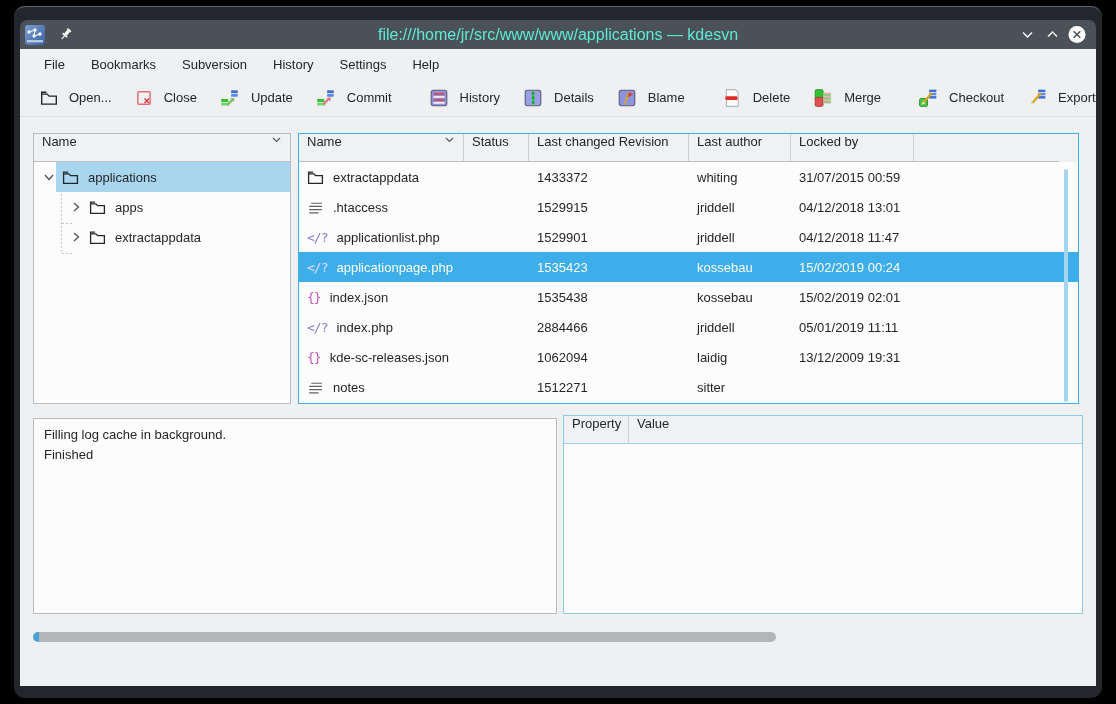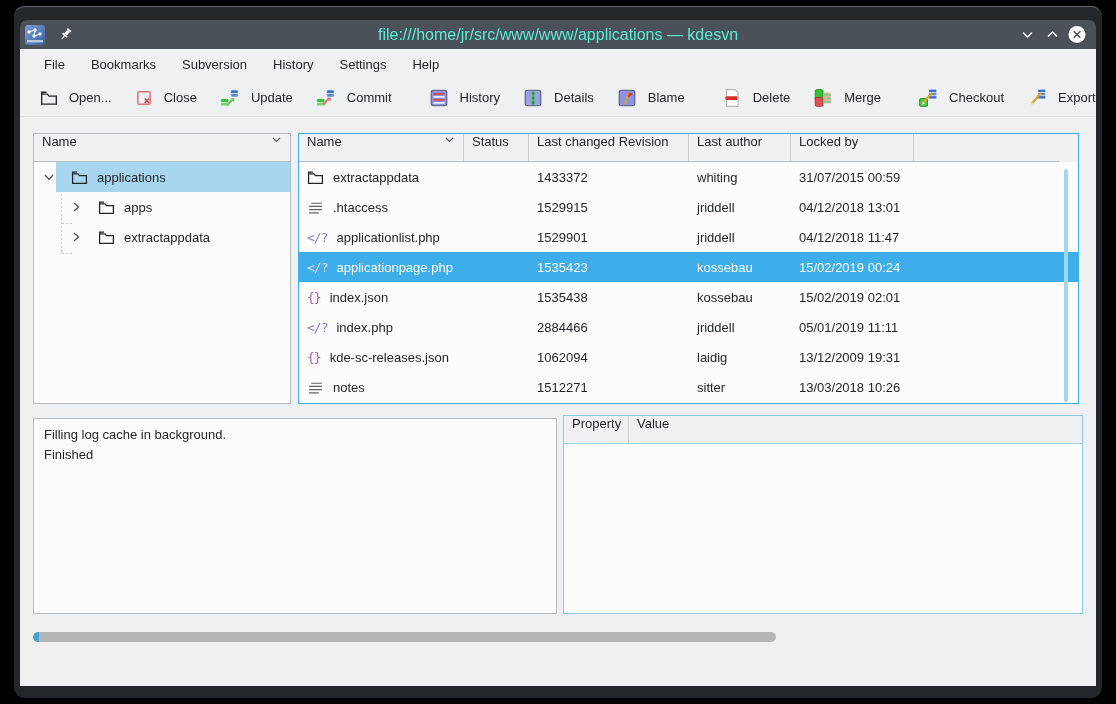--- a/index.html
+++ b/index.html
@@ -39,21 +39,21 @@
 
   .hdr { background:#f0f1f2; font-size:13px; color:#232629; }
   .hdr-cell { display:flex; align-items:flex-start; padding:0 8px; border-right:1px solid #cdd0d2; border-bottom:1px solid #bbbec0; height:28px; }
   .hdr-cell:last-child { border-right:none; }
 
   .tree-hdr { display:flex; }
   .tree-hdr .hdr-cell { flex:1; justify-content:space-between; }
 
   .tree-row { height:30px; display:flex; align-items:center; position:relative; font-size:13px; color:#232629; }
   .tree-expander { width:14px; height:14px; margin-left:8px; display:flex; align-items:center; justify-content:center; flex:none; }
-  .tree-band { display:flex; align-items:center; height:30px; flex:1; gap:9px; padding-left:15px; }
+  .tree-band { display:flex; align-items:center; height:30px; flex:1; gap:9px; padding-left:6px; }
   .tree-band.selected { background:#a9d6ef; }
   .tree-row.child { padding-left:27px; }
   .tree-dots-v { position:absolute; left:27px; top:52px; width:1px; height:67px; background-image:linear-gradient(#c3c6c8 40%,transparent 40%); background-size:1px 4px; }
   .tree-dots-h { position:absolute; left:28px; width:12px; height:1px; background-image:linear-gradient(90deg,#c3c6c8 40%,transparent 40%); background-size:4px 1px; }
 
   .file-grid-hdr, .file-row { display:grid; grid-template-columns:165px 65px 160px 102px 123px 145px 1fr; }
   .file-row { height:30px; font-size:13px; color:#232629; }
   .file-cell { display:flex; align-items:center; padding:0 8px; overflow:hidden; white-space:nowrap; }
   .file-row.selected { background:#3daee9; color:#fcfcfc; }
   .name-cell { gap:9px; }
@@ -488,21 +488,20 @@
                 <span>
                   <svg width="17" height="17" viewBox="0 0 16 16">
                     <path d="M4 4 h10 M2 7 h12 M2 10 h12 M2 13 h9" stroke="#5f6366" stroke-width="1.1"></path>
                   </svg>
                 </span>
                 <span>notes</span>
               </div>
             <div class="file-cell"></div>
             <div class="file-cell">1512271</div>
             <div class="file-cell">sitter</div>
-            <div class="file-cell">13/03/2018 10:26</div>
             <div class="file-cell"></div>
             <div class="file-cell"></div>
           </div>
 
           <div class="scrollbar-v"></div>
         </div>
 
         <div class="panel prop-panel">
           <div class="hdr prop-hdr">
             <div class="hdr-cell">

